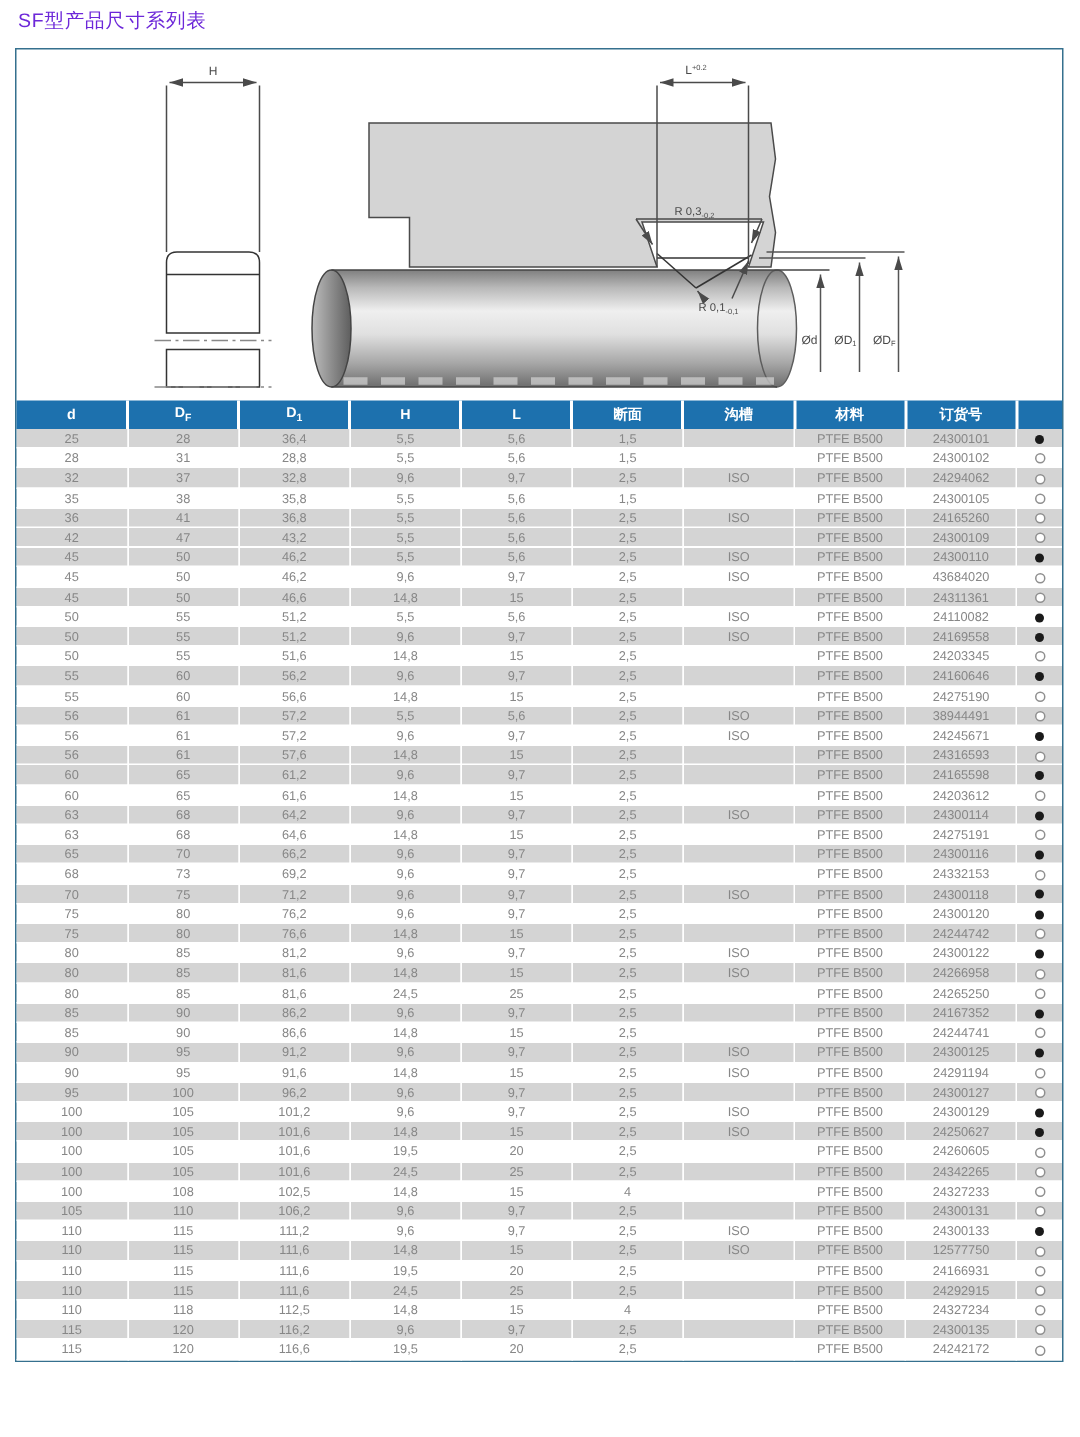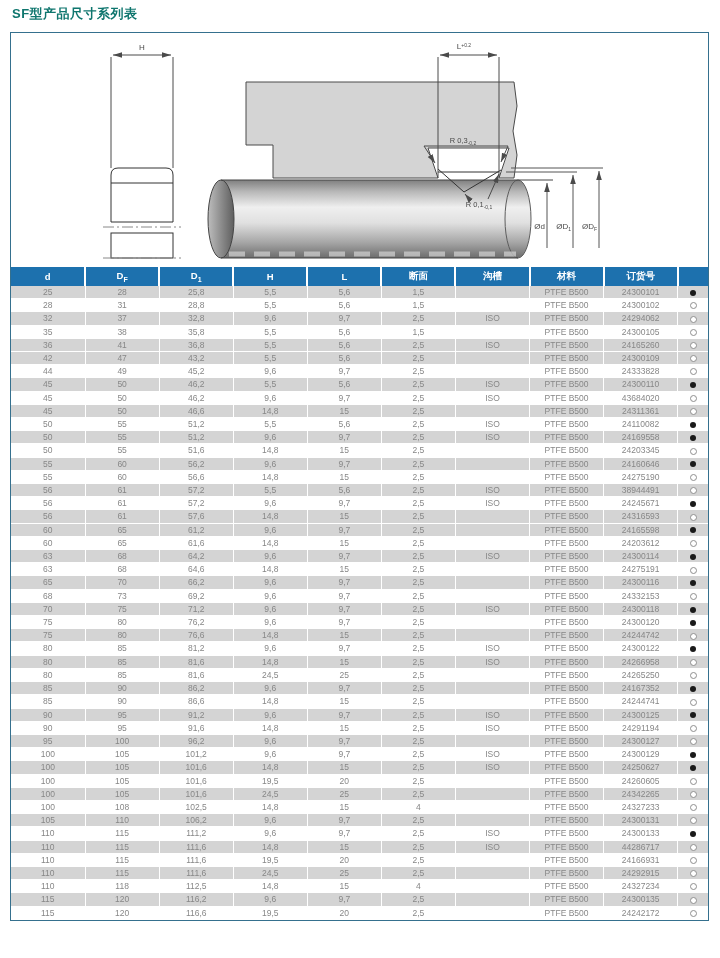--- a/index.html
+++ b/index.html
@@ -3,21 +3,21 @@
 <meta charset="utf-8">
 <style>
   html,body{margin:0;padding:0;}
   body{
     width:720px;height:958px;background:#ffffff;position:relative;
     font-family:"Liberation Sans",sans-serif;
     -webkit-font-smoothing:antialiased;
   }
   .page-title{
     position:absolute;left:12px;top:5px;margin:0;
-    font-size:13px;font-weight:bold;color:#0f766e;letter-spacing:.5px;
+    font-size:13px;font-weight:normal;color:#6d28d9;letter-spacing:.5px;
   }
   .content-box{
     position:absolute;left:10px;top:32px;width:697px;
     border:1px solid #35708e;background:#fff;
   }
   .drawing{height:234px;overflow:hidden;}
   .drawing svg{display:block;}
   table.size-table{width:100%;border-collapse:collapse;table-layout:fixed;}
   .size-table th{
     background:#1d71ae;color:#ffffff;font-size:9.5px;font-weight:bold;
@@ -159,21 +159,21 @@
             <th>沟槽</th>
             <th>材料</th>
             <th>订货号</th>
             <th>&nbsp;</th>
           </tr>
       </thead>
       <tbody>
           <tr class="shaded">
             <td>25</td>
             <td>28</td>
-            <td>25,8</td>
+            <td>36,4</td>
             <td>5,5</td>
             <td>5,6</td>
             <td>1,5</td>
             <td></td>
             <td>PTFE B500</td>
             <td>24300101</td>
             <td><span class="dot filled"></span></td>
           </tr>
           <tr>
             <td>28</td>
@@ -228,32 +228,20 @@
             <td>47</td>
             <td>43,2</td>
             <td>5,5</td>
             <td>5,6</td>
             <td>2,5</td>
             <td></td>
             <td>PTFE B500</td>
             <td>24300109</td>
             <td><span class="dot open"></span></td>
           </tr>
-          <tr>
-            <td>44</td>
-            <td>49</td>
-            <td>45,2</td>
-            <td>9,6</td>
-            <td>9,7</td>
-            <td>2,5</td>
-            <td></td>
-            <td>PTFE B500</td>
-            <td>24333828</td>
-            <td><span class="dot open"></span></td>
-          </tr>
           <tr class="shaded">
             <td>45</td>
             <td>50</td>
             <td>46,2</td>
             <td>5,5</td>
             <td>5,6</td>
             <td>2,5</td>
             <td>ISO</td>
             <td>PTFE B500</td>
             <td>24300110</td>
@@ -669,21 +657,21 @@
           </tr>
           <tr class="shaded">
             <td>110</td>
             <td>115</td>
             <td>111,6</td>
             <td>14,8</td>
             <td>15</td>
             <td>2,5</td>
             <td>ISO</td>
             <td>PTFE B500</td>
-            <td>44286717</td>
+            <td>12577750</td>
             <td><span class="dot open"></span></td>
           </tr>
           <tr>
             <td>110</td>
             <td>115</td>
             <td>111,6</td>
             <td>19,5</td>
             <td>20</td>
             <td>2,5</td>
             <td></td>

